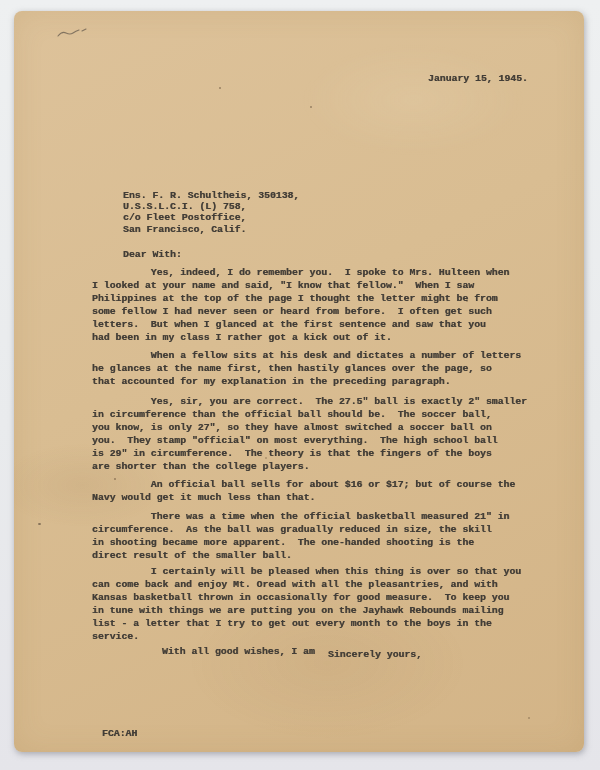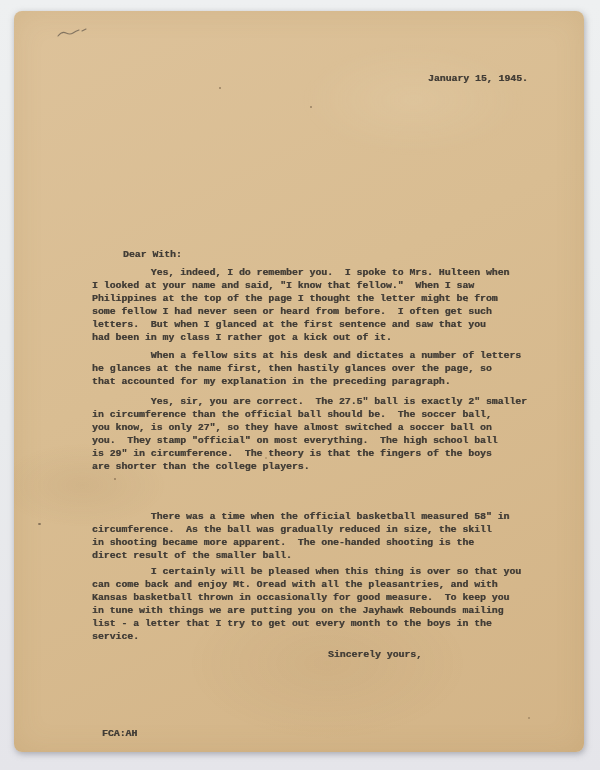--- a/index.html
+++ b/index.html
@@ -62,43 +62,50 @@
 
   <div class="speck sp1"></div>
   <div class="speck sp2"></div>
   <div class="speck sp3"></div>
   <div class="speck sp4"></div>
   <div class="speck sp5"></div>
   <div class="speck sp6"></div>
   <div class="speck sp7"></div>
 
   <div class="ink date">January 15, 1945.</div>
+  <div class="ink addr">Ens. F. R. Schultheis, 350138,
+U.S.S.L.C.I. (L) 758,
+c/o Fleet Postoffice,
+San Francisco, Calif.</div>
   <div class="ink salut">Dear With:</div>
 
   <div class="ink para p2">          When a fellow sits at his desk and dictates a number of letters
 he glances at the name first, then hastily glances over the page, so
 that accounted for my explanation in the preceding paragraph.</div>
   <div class="ink para p1">          Yes, indeed, I do remember you.  I spoke to Mrs. Hulteen when
 I looked at your name and said, "I know that fellow."  When I saw
 Philippines at the top of the page I thought the letter might be from
 some fellow I had never seen or heard from before.  I often get such
 letters.  But when I glanced at the first sentence and saw that you
 had been in my class I rather got a kick out of it.</div>
   <div class="ink para p3">          Yes, sir, you are correct.  The 27.5" ball is exactly 2" smaller
 in circumference than the official ball should be.  The soccer ball,
 you know, is only 27", so they have almost switched a soccer ball on
 you.  They stamp "official" on most everything.  The high school ball
 is 29" in circumference.  The theory is that the fingers of the boys
 are shorter than the college players.</div>
-  <div class="ink para p5">          There was a time when the official basketball measured 58" in
+  <div class="ink para p4">          An official ball sells for about $16 or $17; but of course the
+Navy would get it much less than that.</div>
+  <div class="ink para p5">          There was a time when the official basketball measured 21" in
 circumference.  As the ball was gradually reduced in size, the skill
 in shooting became more apparent.  The one-handed shooting is the
 direct result of the smaller ball.</div>
   <div class="ink para p6">          I certainly will be pleased when this thing is over so that you
 can come back and enjoy Mt. Oread with all the pleasantries, and with
 Kansas basketball thrown in occasionally for good measure.  To keep you
 in tune with things we are putting you on the Jayhawk Rebounds mailing
 list - a letter that I try to get out every month to the boys in the
 service.</div>
 
+  <div class="ink preclose">With all good wishes, I am</div>
   <div class="ink close">Sincerely yours,</div>
   <div class="ink initials">FCA:AH</div>
 </div>
 
 </body></html>

